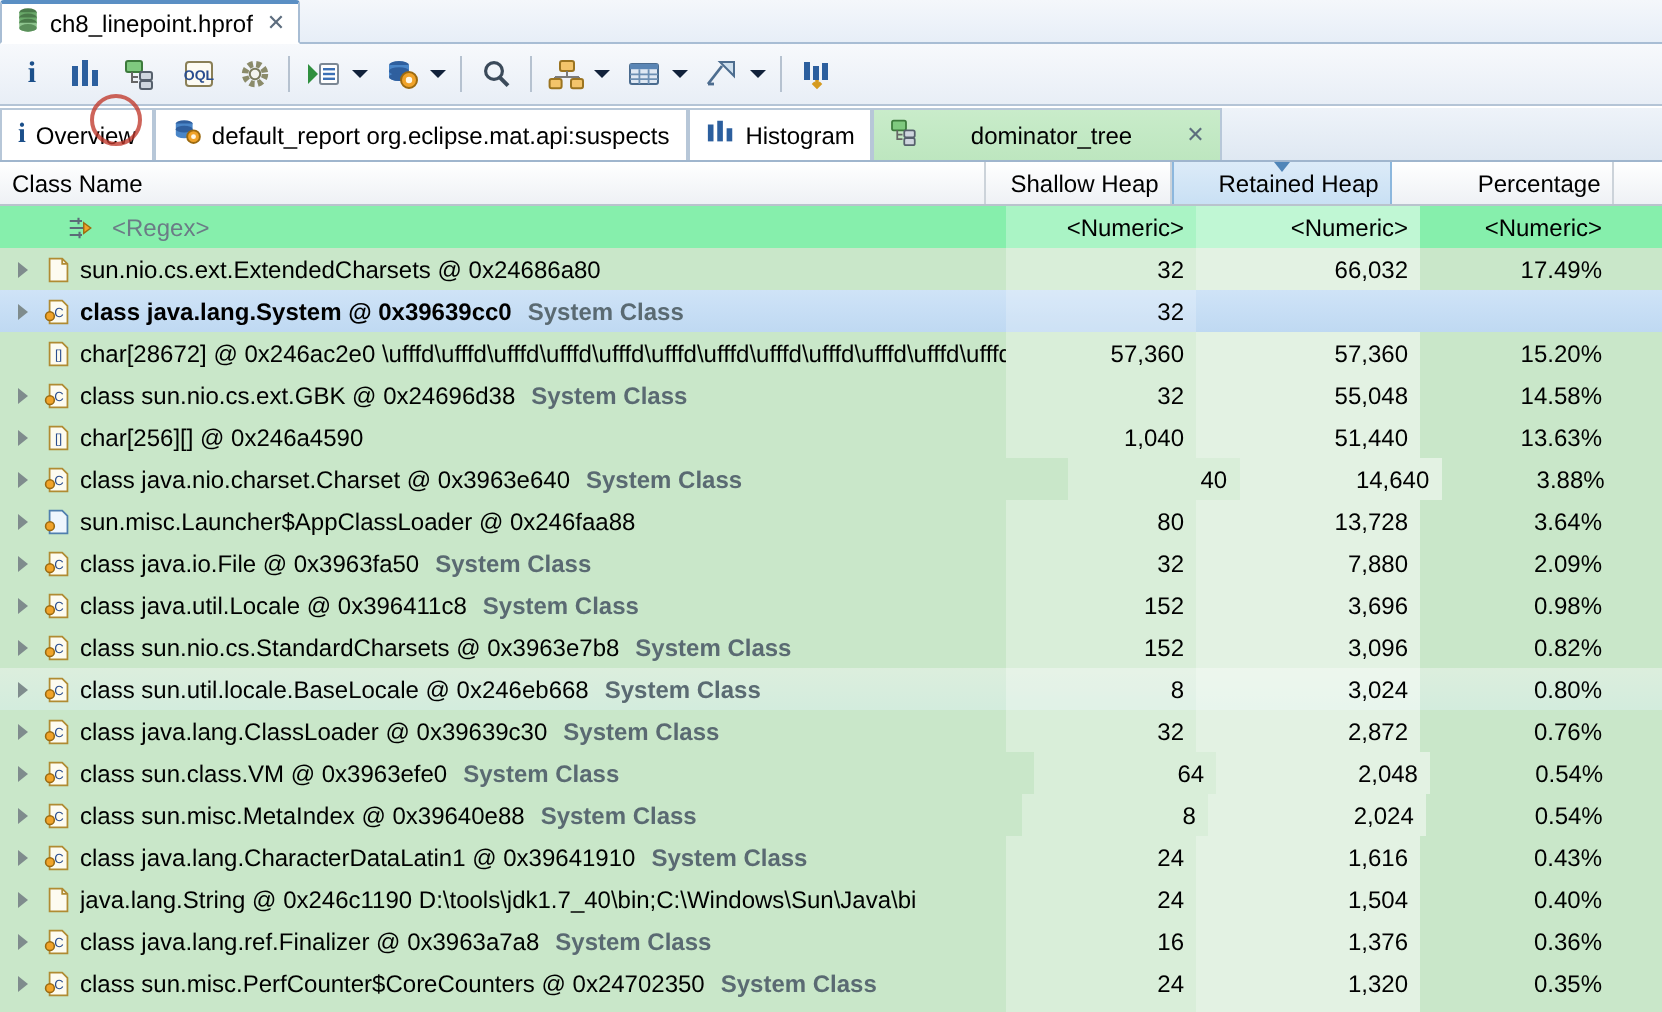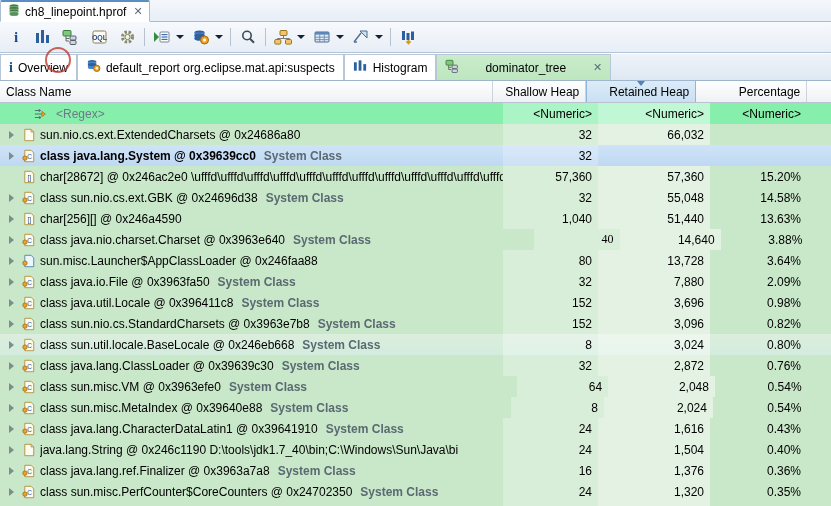--- a/index.html
+++ b/index.html
@@ -338,20 +338,21 @@
             <span class="icon-box">
               <svg width="14" height="14" viewBox="0 0 16 16">
                 <path d="M3.2 1.5 h7.2 l3 3 v10 h-10.2 z" fill="#fdfbf0" stroke="#b08b33" stroke-width="1"></path>
                 <path d="M10.4 1.5 v3 h3" fill="none" stroke="#b08b33" stroke-width="1"></path>
               </svg>
             </span>
             <span class="nm">sun.nio.cs.ext.ExtendedCharsets @ 0x24686a80</span>
           </div>
           <div class="cell num shallow" style="width: 95px;">32</div>
           <div class="cell num retain" style="width: 112px;">66,032</div>
+          <div class="cell num pct" style="width: 97px;">17.49%</div>
           <div class="cell tail" style="width: 24px;"></div>
         </div>
         <div class="row selected">
           <div class="cell name" style="width: 503px;">
             <span class="twisty"></span>
             <span class="icon-box">
               <svg width="14" height="14" viewBox="0 0 16 16">
                 <path d="M3.2 1.5 h7.2 l3 3 v10 h-10.2 z" fill="#fdfbf0" stroke="#b08b33" stroke-width="1"></path>
                 <text x="8.6" y="11" font-size="7.5" font-family="Liberation Sans, sans-serif" fill="#2a4d8f" text-anchor="middle">C</text>
                 <circle cx="3.4" cy="10.4" r="2.5" fill="#f0a32a" stroke="#9c6a10" stroke-width="0.9"></circle>
@@ -420,21 +421,21 @@
             <span class="icon-box">
               <svg width="14" height="14" viewBox="0 0 16 16">
                 <path d="M3.2 1.5 h7.2 l3 3 v10 h-10.2 z" fill="#fdfbf0" stroke="#b08b33" stroke-width="1"></path>
                 <text x="8.6" y="11" font-size="7.5" font-family="Liberation Sans, sans-serif" fill="#2a4d8f" text-anchor="middle">C</text>
                 <circle cx="3.4" cy="10.4" r="2.5" fill="#f0a32a" stroke="#9c6a10" stroke-width="0.9"></circle>
               </svg>
             </span>
             <span class="nm">class java.nio.charset.Charset @ 0x3963e640</span>
             <span class="suffix">System Class</span>
           </div>
-          <div class="cell num shallow" style="width: 95px; font-family: Liberation Serif, serif;">40</div>
+          <div class="cell num shallow" style="width: 95px;">40</div>
           <div class="cell num retain" style="width: 112px;">14,640</div>
           <div class="cell num pct" style="width: 97px;">3.88%</div>
           <div class="cell tail" style="width: 24px;"></div>
         </div>
         <div class="row">
           <div class="cell name" style="width: 503px;">
             <span class="twisty"></span>
             <span class="icon-box">
               <svg width="14" height="14" viewBox="0 0 16 16">
                 <path d="M3.2 1.5 h7.2 l3 3 v10 h-10.2 z" fill="#eef6fd" stroke="#4f7fae" stroke-width="1"></path>
@@ -541,21 +542,21 @@
         <div class="row">
           <div class="cell name" style="width: 503px;">
             <span class="twisty"></span>
             <span class="icon-box">
               <svg width="14" height="14" viewBox="0 0 16 16">
                 <path d="M3.2 1.5 h7.2 l3 3 v10 h-10.2 z" fill="#fdfbf0" stroke="#b08b33" stroke-width="1"></path>
                 <text x="8.6" y="11" font-size="7.5" font-family="Liberation Sans, sans-serif" fill="#2a4d8f" text-anchor="middle">C</text>
                 <circle cx="3.4" cy="10.4" r="2.5" fill="#f0a32a" stroke="#9c6a10" stroke-width="0.9"></circle>
               </svg>
             </span>
-            <span class="nm">class sun.misc.VM @ 0x3963efe0</span>
+            <span class="nm">class sun.class.VM @ 0x3963efe0</span>
             <span class="suffix">System Class</span>
           </div>
           <div class="cell num shallow" style="width: 95px; margin-left: 40px;">64</div>
           <div class="cell num retain" style="width: 112px;">2,048</div>
           <div class="cell num pct" style="width: 97px;">0.54%</div>
           <div class="cell tail" style="width: 24px;"></div>
         </div>
         <div class="row">
           <div class="cell name" style="width: 527px;">
             <span class="twisty"></span>

